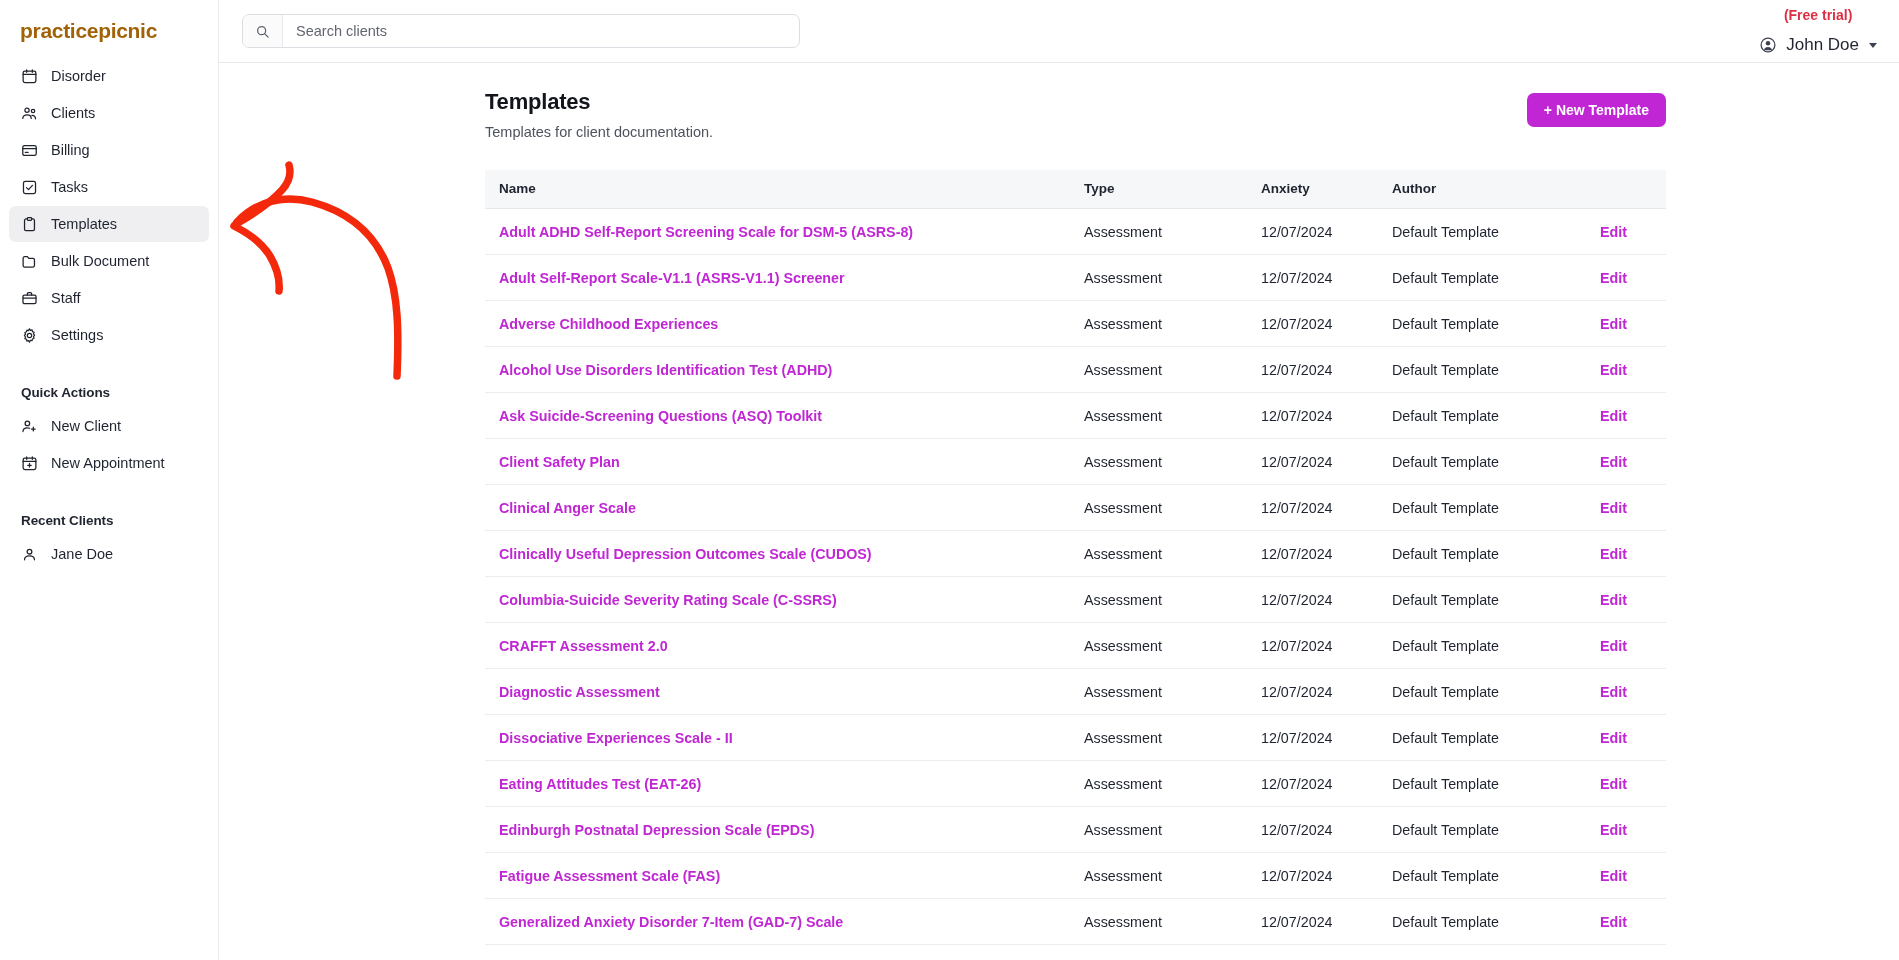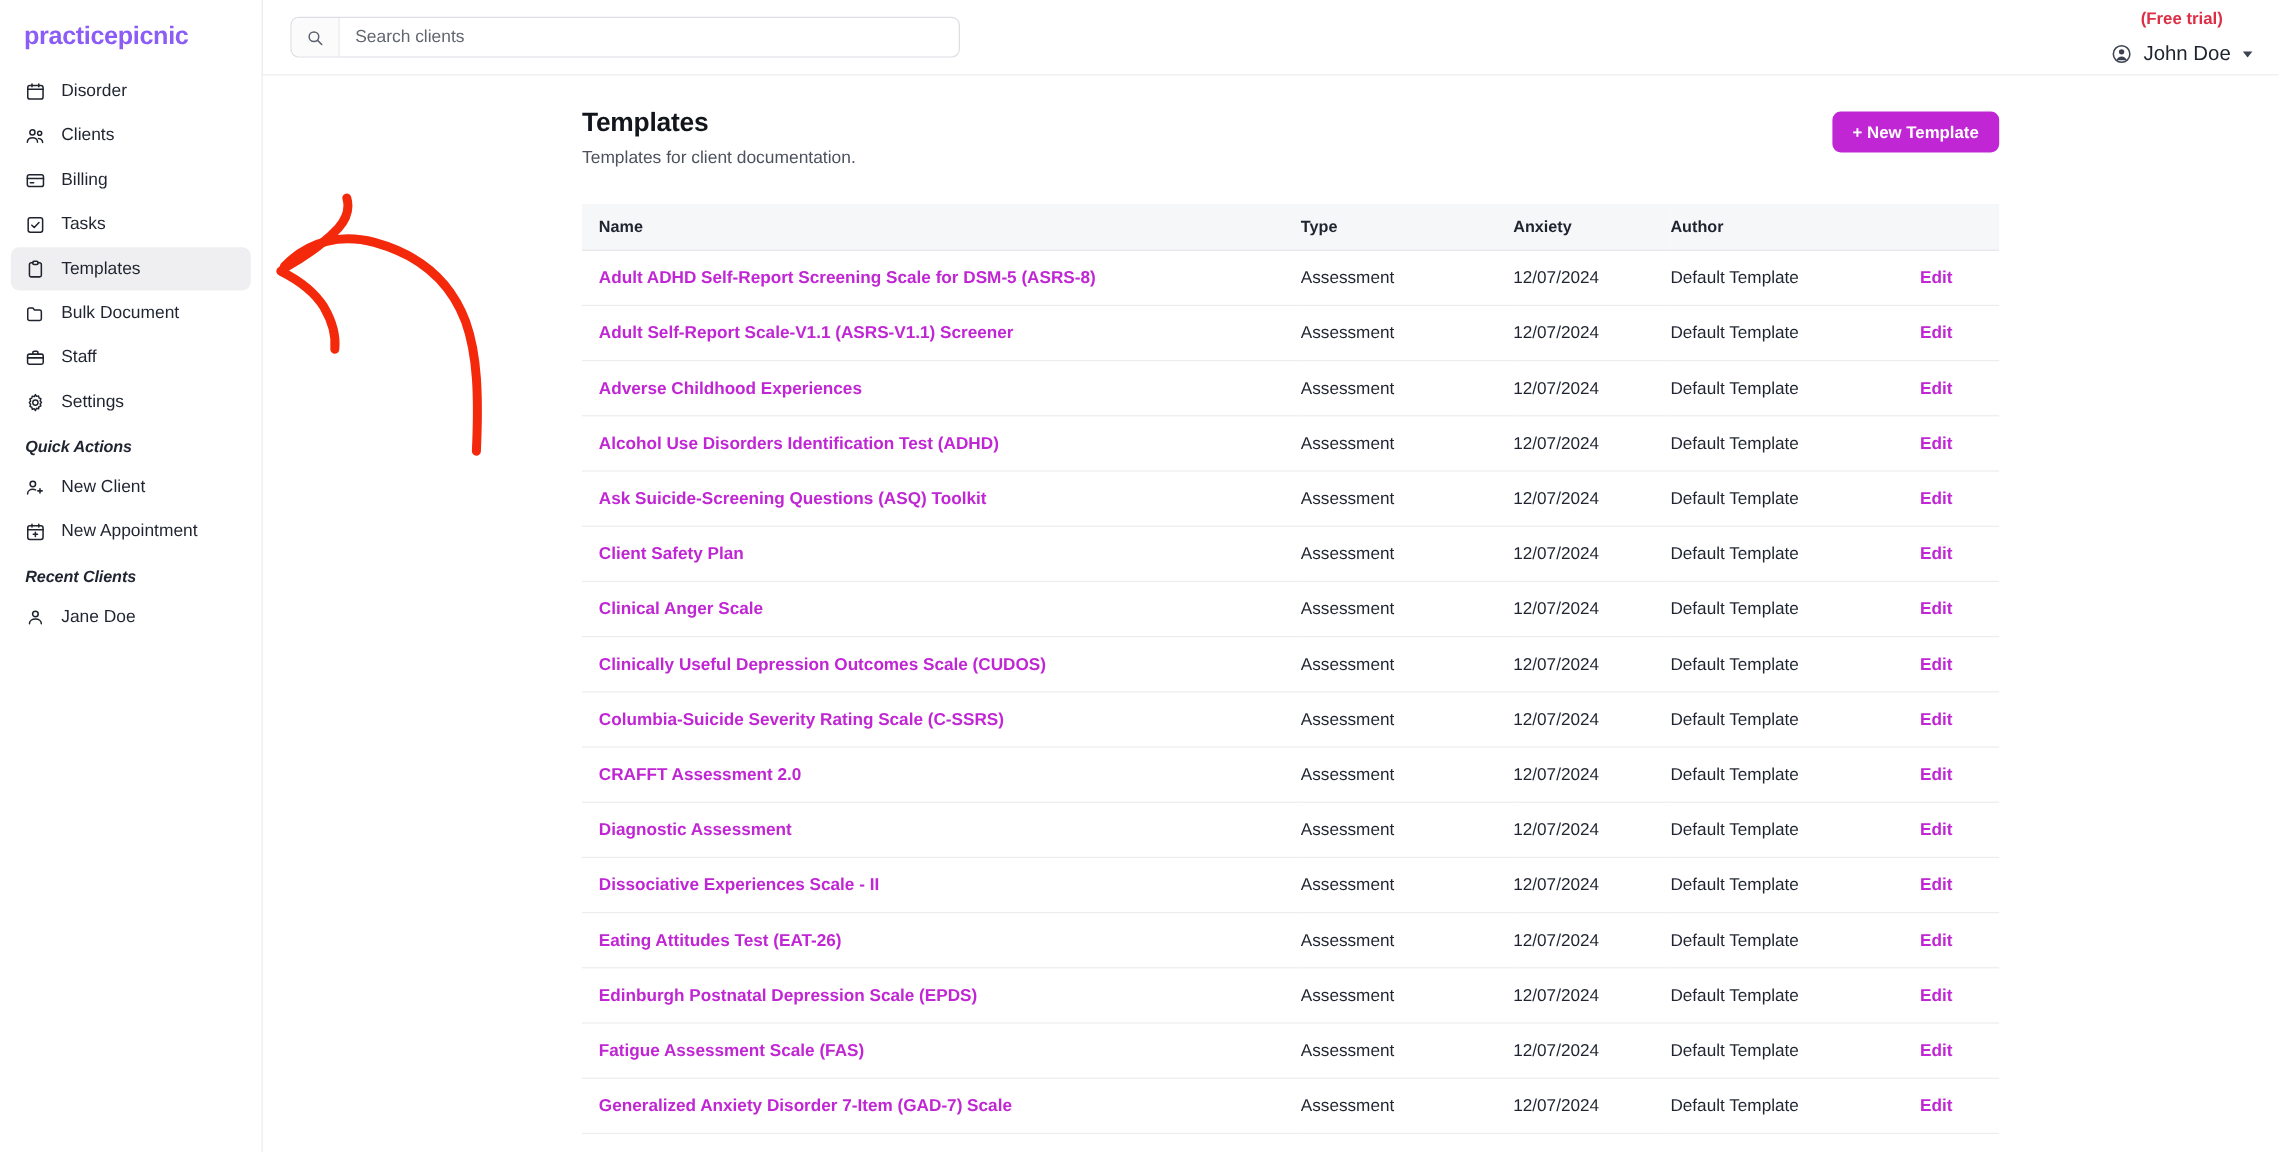--- a/index.html
+++ b/index.html
@@ -20,21 +20,21 @@
     min-width: 219px;
     height: 960px;
     background: #ffffff;
     border-right: 1px solid #e8e9ec;
     padding-top: 0;
     position: relative;
   }
   .logo {
     font-size: 21px;
     font-weight: 700;
-    color: #8b5cf6;
+    color: #a16207;
     letter-spacing: -0.3px;
     padding: 15px 0 0 20px;
     height: 46px;
     line-height: 31px;
     user-select: none;
   }
   .nav { margin-top: 12px; padding: 0 9px; }
   .nav-item {
     display: flex;
     align-items: center;
@@ -49,24 +49,23 @@
   }
   .nav-item.active { background: #efeff1; }
   .nav-ico { width: 17px; height: 17px; flex: 0 0 17px; display:block; color:#20242e; }
   .nav-ico svg { width: 17px; height: 17px; display: block; }
 
   .section-head {
     font-size: 13.5px;
     font-weight: 700;
     color: #1f2430;
     padding: 0 9px 0 21px;
-    margin-top: 12px;
+    margin-top: 32px;
     margin-bottom: 8px;
     letter-spacing: -0.1px;
-    font-style: italic;
   }
 
   
   .main { flex: 1; display: flex; flex-direction: column; min-width: 0; }
   .topbar {
     height: 63px;
     min-height: 63px;
     border-bottom: 1px solid #e8e9ec;
     display: flex;
     align-items: center;

